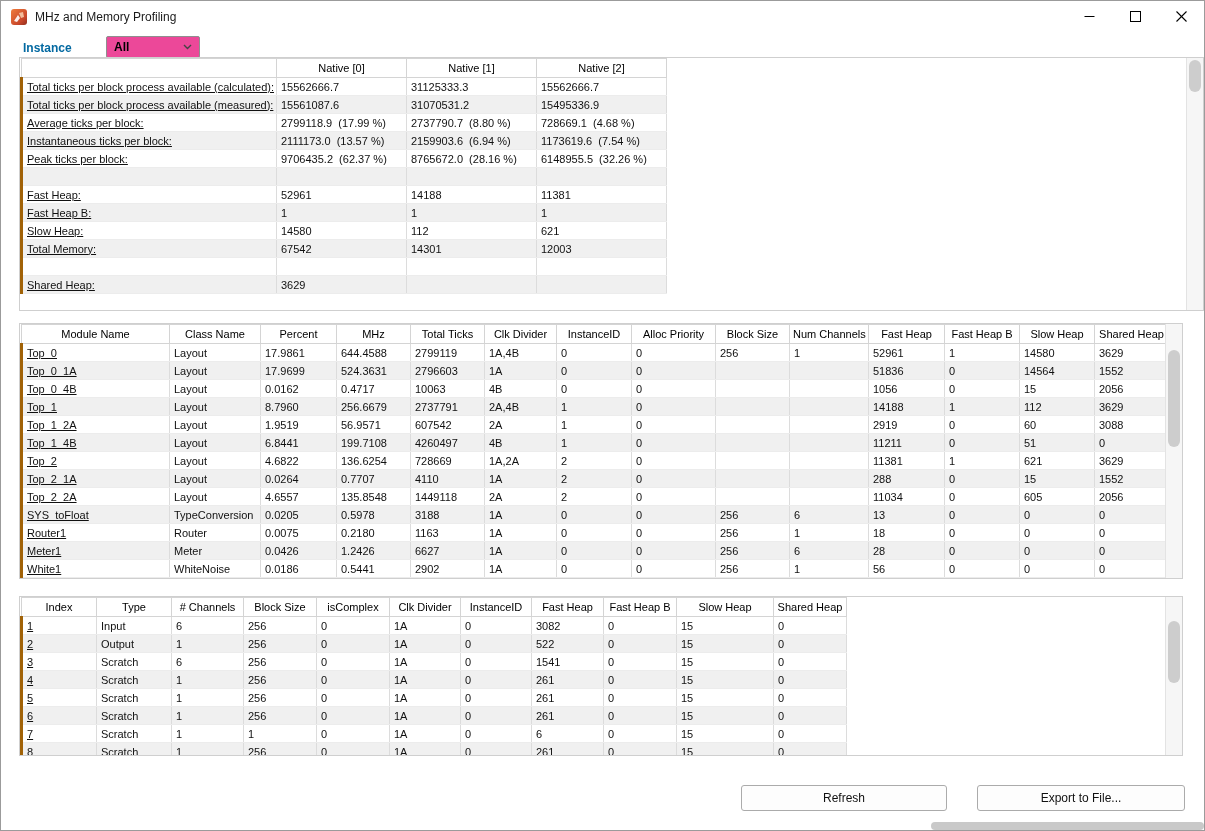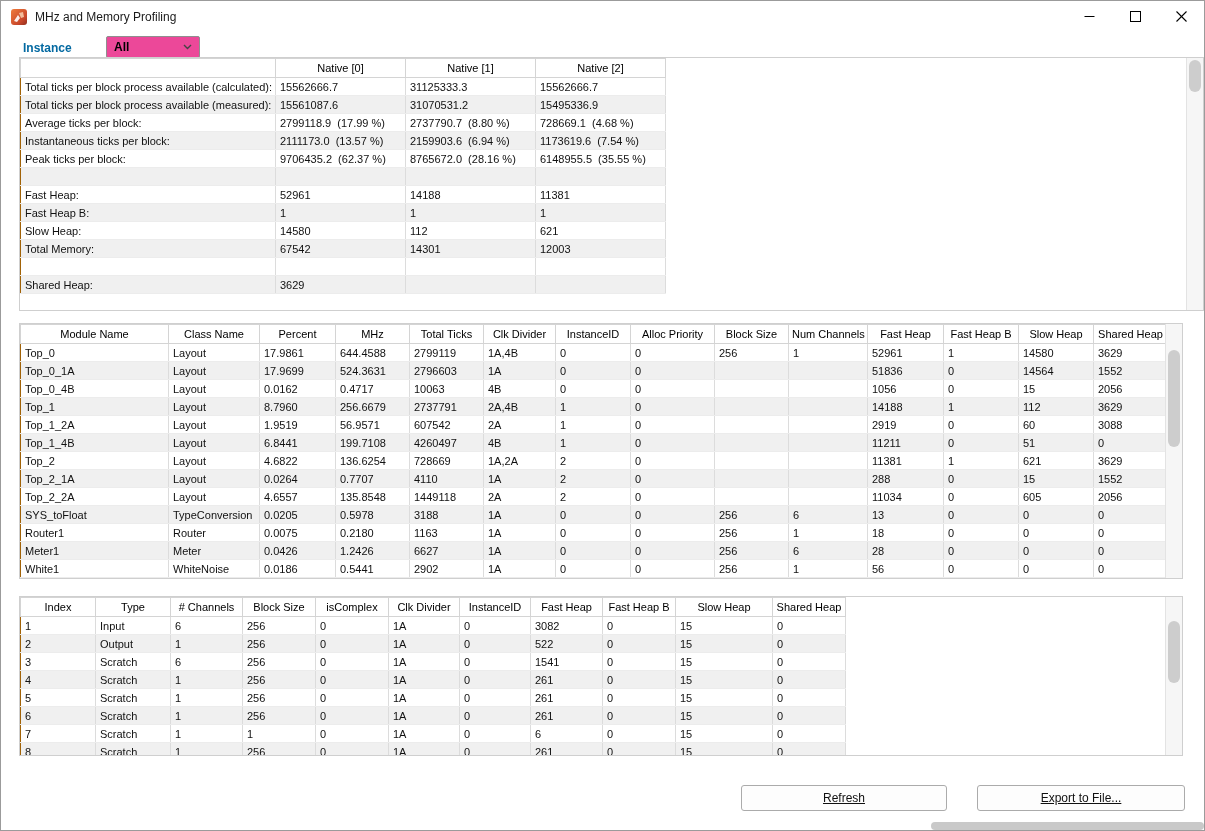--- a/index.html
+++ b/index.html
@@ -60,21 +60,21 @@
   .grid th {
     font-weight: normal; text-align: center; height: 19px;
     border: 1px solid #d4d4d4; background: #ffffff;
     font-size: 11px; padding: 0 3px; white-space: nowrap; overflow: hidden;
   }
   .grid td {
     height: 18px; font-size: 11px; padding: 0 4px;
     border-right: 1px solid #dcdcdc; border-bottom: 1px solid #ececec;
     white-space: pre; overflow: hidden; color: #111;
   }
-  .grid td:first-child { border-left: 1px solid #a16207; }
+  .grid td:first-child { border-left: 3px solid #a16207; text-decoration: underline; }
   .grid tbody tr:nth-child(even) td { background: var(--stripe, #f0f0f0); }
 
   
   .vscroll {
     position: absolute; top: 0; right: 0; bottom: 0; width: 17px;
     background: #f6f6f6; border-left: 1px solid #e3e3e3;
   }
   .vscroll .thumb {
     position: absolute; left: 2px; right: 2px;
     border-radius: 6px; background: #cdcdcd;
@@ -86,21 +86,21 @@
   .hscroll-thumb {
     position: absolute; left: 930px; top: 821px; width: 273px; height: 8px;
     border-radius: 4px; background: #c9c9c9;
   }
 
   
   .push-btn {
     position: absolute; height: 26px; top: 784px;
     background: #fdfdfd; border: 1px solid #ababab; border-radius: 3px;
     font-size: 12px; font-family: "Liberation Sans", sans-serif;
-    color: #111; text-align: center; text-decoration: underline;
+    color: #111; text-align: center;
   }
   #btn-refresh { left: 740px; width: 206px; }
   #btn-export  { left: 976px; width: 208px; }
 </style>
 </head>
 <body>
 
 <div class="window">
 
   <div class="titlebar">
@@ -186,21 +186,21 @@
             <tr>
               <td>Instantaneous ticks per block:</td>
               <td>2111173.0  (13.57 %)</td>
               <td>2159903.6  (6.94 %)</td>
               <td>1173619.6  (7.54 %)</td>
             </tr>
             <tr>
               <td>Peak ticks per block:</td>
               <td>9706435.2  (62.37 %)</td>
               <td>8765672.0  (28.16 %)</td>
-              <td>6148955.5  (35.55 %)</td>
+              <td>6148955.5  (32.26 %)</td>
             </tr>
             <tr>
               <td></td>
               <td></td>
               <td></td>
               <td></td>
             </tr>
             <tr>
               <td>Fast Heap:</td>
               <td>52961</td>

